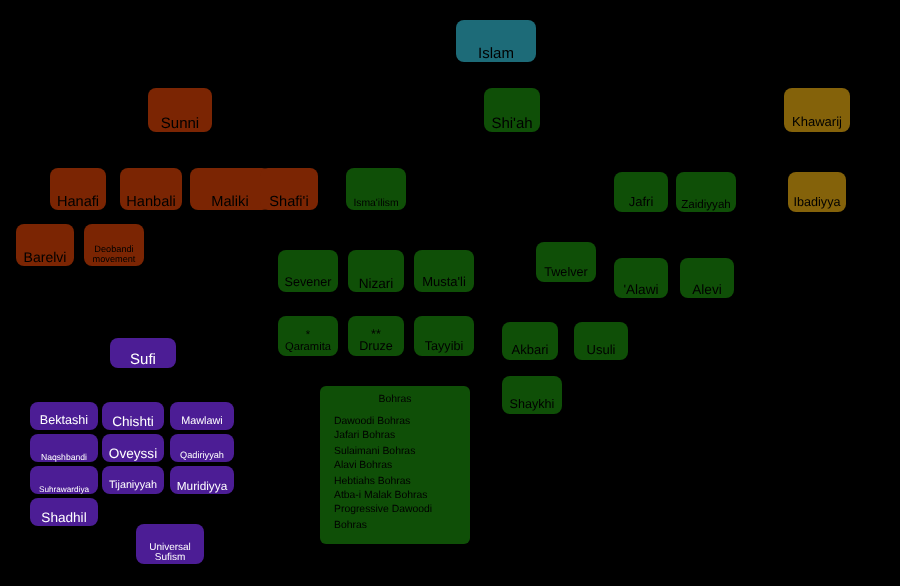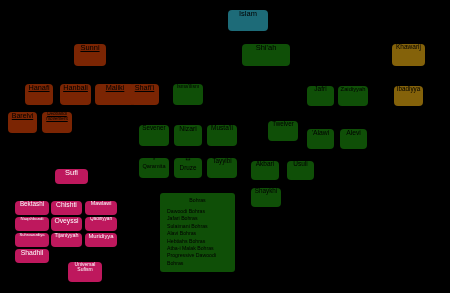--- a/index.html
+++ b/index.html
@@ -13,37 +13,37 @@
     height: 293px;
     background: #000000;
     overflow: hidden;
     font-family: "Liberation Sans", sans-serif;
   }
   .node {
     position: absolute;
     box-sizing: border-box;
     border-radius: 4px;
     display: flex;
-    align-items: flex-start;
+    align-items: flex-end;
     justify-content: center;
     text-align: center;
     line-height: 1.05;
     color: #000000;
     font-family: "Liberation Sans", sans-serif;
     overflow: hidden;
     padding: 0 2px;
   }
   .node span { display: block; white-space: pre-line; }
 
   
   .c-islam   { background: #1d6b78; }
-  .c-sunni   { background: #7b2503; text-decoration: underline; }
+  .c-sunni   { background: #7b2503; }
   .c-shia    { background: #0f4f07; }
   .c-khawarij{ background: #84620a; }
-  .c-sufi    { background: #be185d; color: #ffffff; }
+  .c-sufi    { background: #4c1d95; color: #ffffff; }
 
   .c-sufi span { color: #ffffff; }
 
   
   .listbox {
     position: absolute;
     box-sizing: border-box;
     background: #0f4f07;
     border-radius: 3px;
     color: #000000;
@@ -73,21 +73,21 @@
 
 <div id="canvas">
 
   <div id="nodes-layer">
       <div class="node c-islam" style="left: 228px; top: 10px; width: 40px; height: 21px; font-size: 7.5px;">
         <span>Islam</span>
       </div>
       <div class="node c-sunni" style="left: 74px; top: 44px; width: 32px; height: 22px; font-size: 7.5px;">
         <span>Sunni</span>
       </div>
-      <div class="node c-shia" style="left: 242px; top: 44px; width: 48px; height: 22px; font-size: 7.5px;">
+      <div class="node c-shia" style="left: 242px; top: 44px; width: 28px; height: 22px; font-size: 7.5px;">
         <span>Shi'ah</span>
       </div>
       <div class="node c-khawarij" style="left: 392px; top: 44px; width: 33px; height: 22px; font-size: 6.5px;">
         <span>Khawarij</span>
       </div>
       <div class="node c-sunni" style="left: 25px; top: 84px; width: 28px; height: 21px; font-size: 7.3px;">
         <span>Hanafi</span>
       </div>
       <div class="node c-sunni" style="left: 60px; top: 84px; width: 31px; height: 21px; font-size: 7.3px;">
         <span>Hanbali</span>

